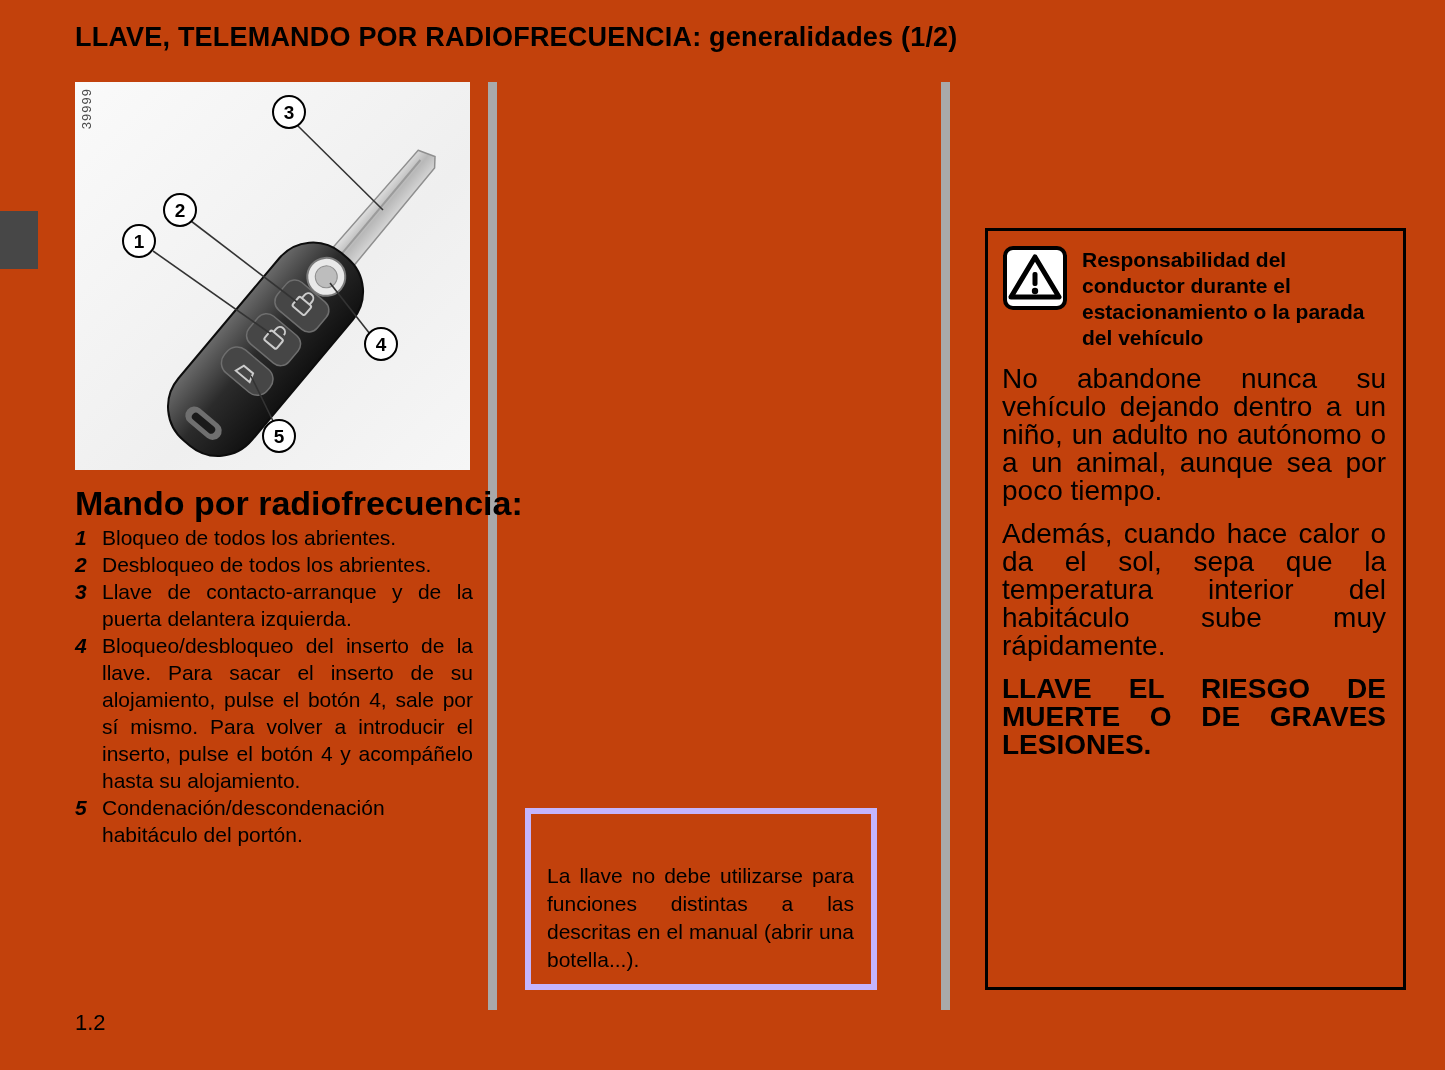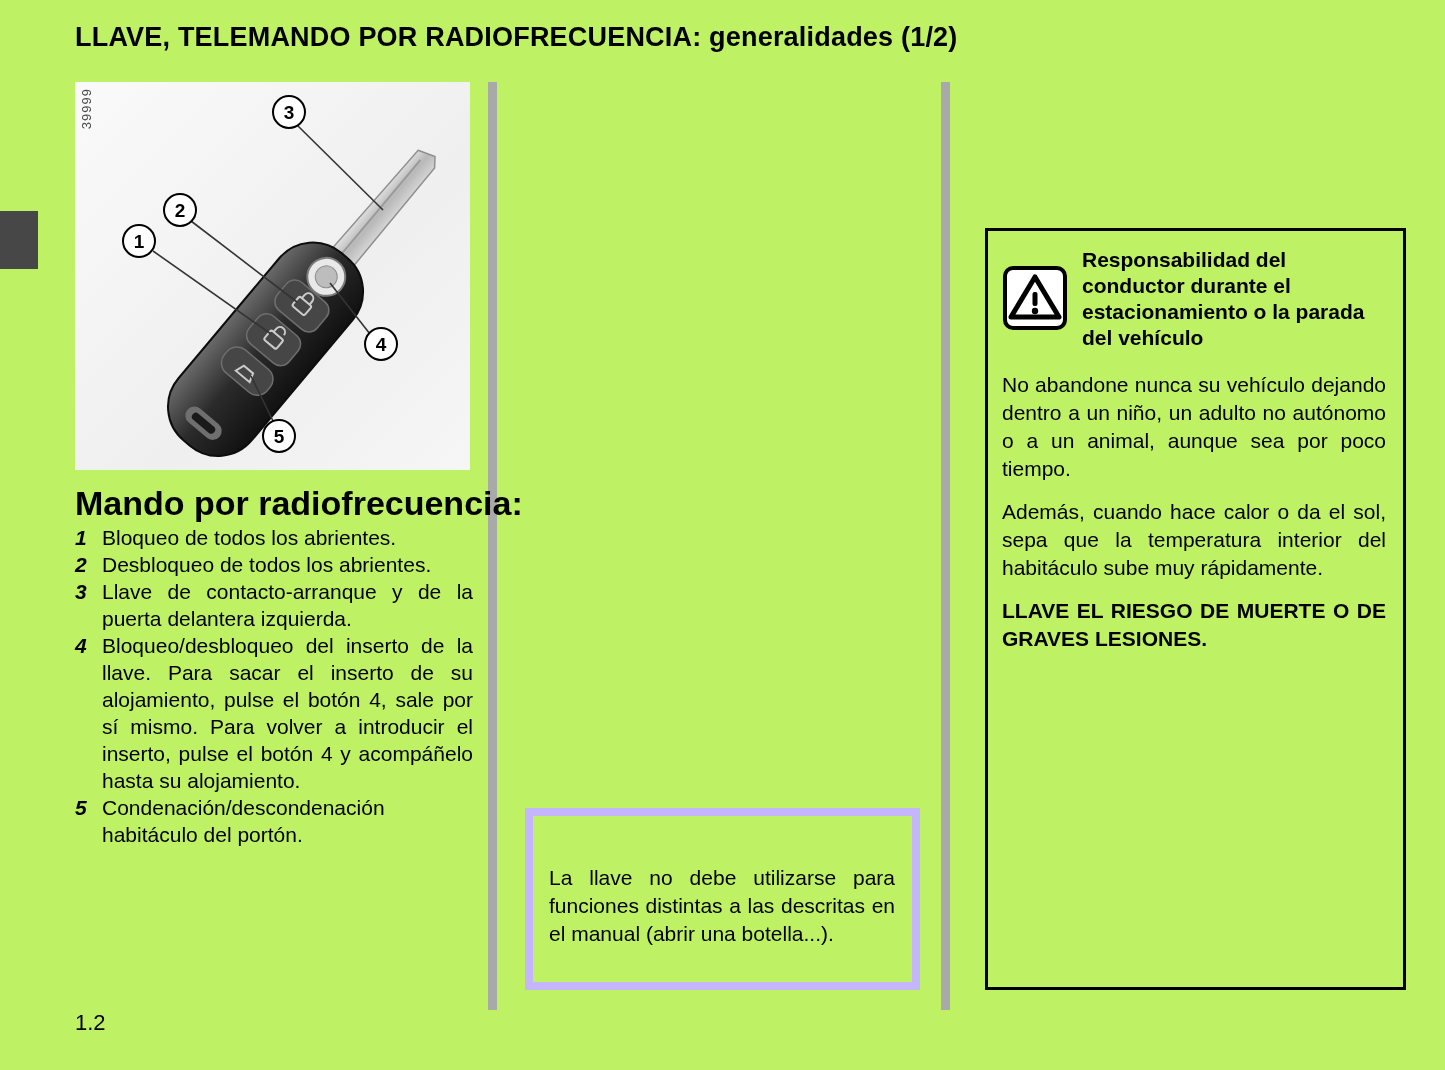--- a/index.html
+++ b/index.html
@@ -1,20 +1,20 @@
 <!DOCTYPE html>
 <html><head>
 <meta charset="utf-8">
 <style>
   * { margin:0; padding:0; box-sizing:border-box; }
   html,body { background:#ffffff; }
   .page {
     position:relative;
     width:1445px; height:1070px;
-    background:#bef264;
+    background:#c2410c;
     font-family:"Liberation Sans", sans-serif;
     color:#000;
     overflow:hidden;
   }
   .page-title {
     position:absolute; left:75px; top:22px;
     font-size:27px; font-weight:bold; letter-spacing:0.2px;
   }
   .side-tab {
     position:absolute; left:0; top:211px;
@@ -44,40 +44,40 @@
     position:absolute; left:75px; top:524px; width:398px;
     font-size:21px; line-height:27px;
   }
   .key-list .item { display:flex; }
   .key-list .num {
     flex:0 0 27px; font-weight:bold; font-style:italic;
   }
   .key-list .txt { flex:1; text-align:justify; }
   .note-box {
     position:absolute; left:525px; top:808px;
-    width:395px; height:182px;
-    border:8px solid #c4b5fd;
+    width:352px; height:182px;
+    border:6px solid #c4b5fd;
     padding:48px 17px 0 16px;
   }
   .note-box .txt {
     font-size:21px; line-height:28px; text-align:justify;
   }
   .warning-box {
     position:absolute; left:985px; top:228px;
     width:421px; height:762px;
     border:3px solid #000;
     padding:14px 17px 0 14px;
   }
-  .warn-header { display:flex; align-items:center; margin-bottom:20px; }
+  .warn-header { display:flex; align-items:flex-start; margin-bottom:14px; }
   .warn-icon { flex:0 0 66px; margin-right:14px; }
   .warn-title {
     font-size:21px; line-height:26px; font-weight:bold; padding-top:2px;
   }
   .warn-body p {
-    font-size:21px; line-height:28px; text-align:justify;
+    font-size:28px; line-height:28px; text-align:justify;
     margin-bottom:15px;
   }
   .warn-body p.emphasis { font-weight:bold; }
   .page-number {
     position:absolute; left:75px; top:1010px; font-size:22px;text-align:center;
   }
 </style>
 </head>
 <body>
 

